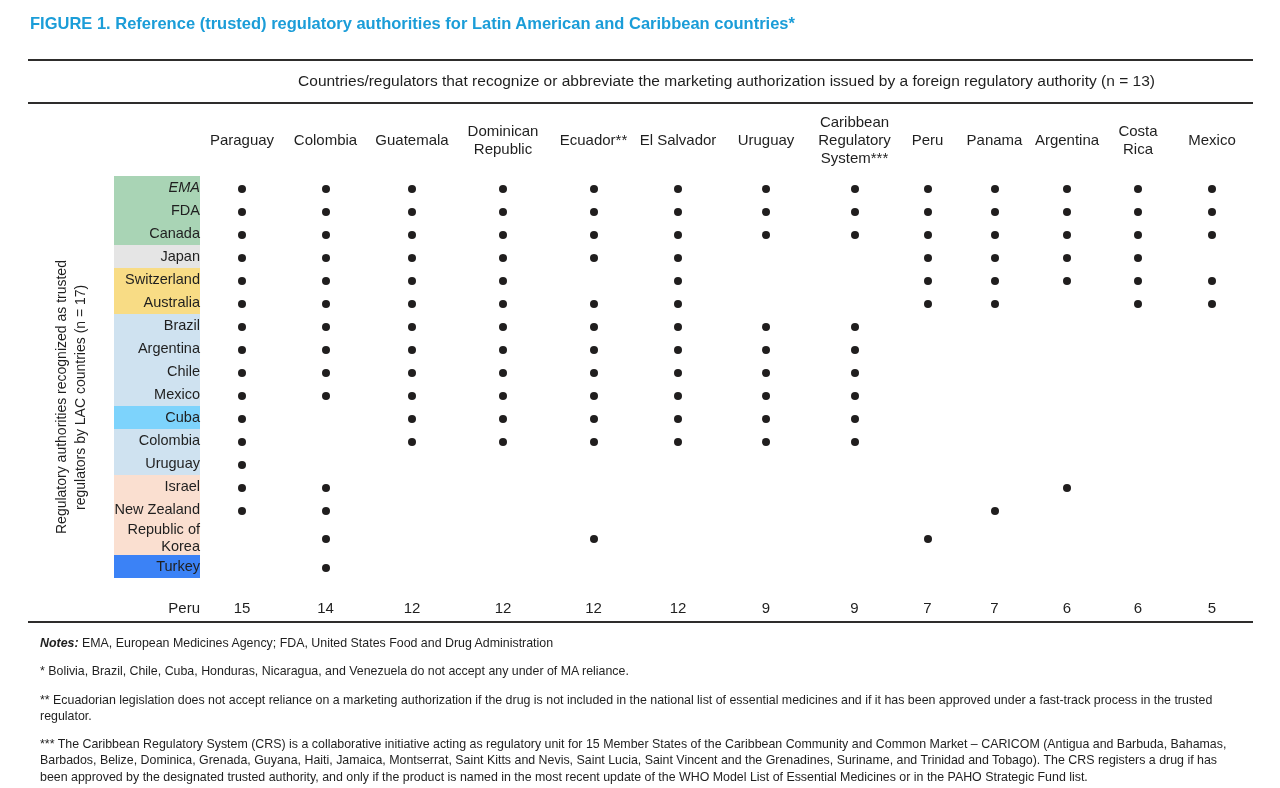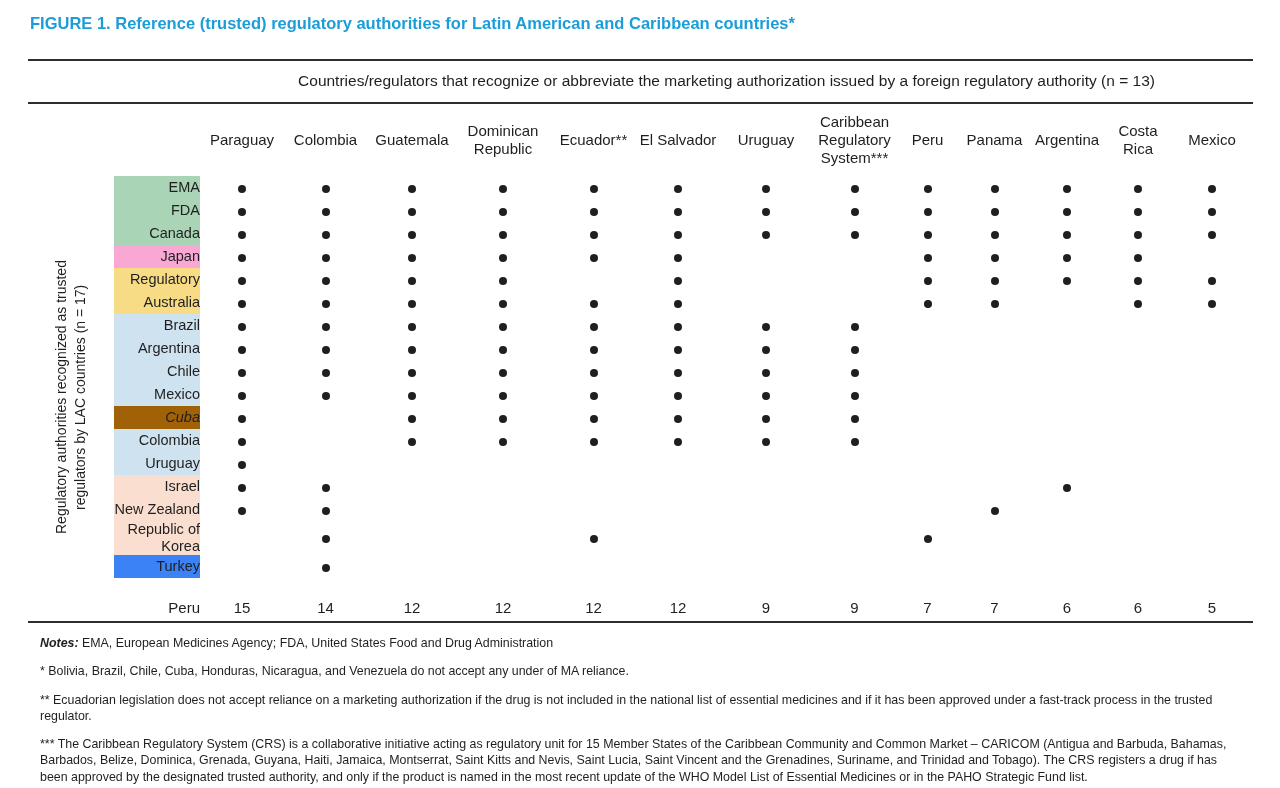--- a/index.html
+++ b/index.html
@@ -81,21 +81,21 @@
             <th class="col-head">Peru</th>
             <th class="col-head">Panama</th>
             <th class="col-head">Argentina</th>
             <th class="col-head">Costa Rica</th>
             <th class="col-head">Mexico</th>
           </tr>
         </thead>
       <tbody id="matrix-body">
           <tr class="mrow">
             <td></td>
-            <td class="row-label" style="background: rgb(169, 212, 181);">EMA</td>
+            <td class="row-label" style="background: rgb(169, 212, 181); font-style: italic;">EMA</td>
             <td class="dot-cell"><span class="dot" style="background: rgb(32, 30, 30);"></span></td>
             <td class="dot-cell"><span class="dot" style="background: rgb(32, 30, 30);"></span></td>
             <td class="dot-cell"><span class="dot" style="background: rgb(32, 30, 30);"></span></td>
             <td class="dot-cell"><span class="dot" style="background: rgb(32, 30, 30);"></span></td>
             <td class="dot-cell"><span class="dot" style="background: rgb(32, 30, 30);"></span></td>
             <td class="dot-cell"><span class="dot" style="background: rgb(32, 30, 30);"></span></td>
             <td class="dot-cell"><span class="dot" style="background: rgb(32, 30, 30);"></span></td>
             <td class="dot-cell"><span class="dot" style="background: rgb(32, 30, 30);"></span></td>
             <td class="dot-cell"><span class="dot" style="background: rgb(32, 30, 30);"></span></td>
             <td class="dot-cell"><span class="dot" style="background: rgb(32, 30, 30);"></span></td>
@@ -132,38 +132,38 @@
             <td class="dot-cell"><span class="dot" style="background: rgb(32, 30, 30);"></span></td>
             <td class="dot-cell"><span class="dot" style="background: rgb(32, 30, 30);"></span></td>
             <td class="dot-cell"><span class="dot" style="background: rgb(32, 30, 30);"></span></td>
             <td class="dot-cell"><span class="dot" style="background: rgb(32, 30, 30);"></span></td>
             <td class="dot-cell"><span class="dot" style="background: rgb(32, 30, 30);"></span></td>
             <td class="dot-cell"><span class="dot" style="background: rgb(32, 30, 30);"></span></td>
             <td class="dot-cell"><span class="dot" style="background: rgb(32, 30, 30);"></span></td>
           </tr>
           <tr class="mrow">
             <td></td>
-            <td class="row-label" style="background: #f9a8d4;">Japan</td>
-            <td class="dot-cell"><span class="dot" style="background: rgb(32, 30, 30);"></span></td>
-            <td class="dot-cell"><span class="dot" style="background: rgb(32, 30, 30);"></span></td>
-            <td class="dot-cell"><span class="dot" style="background: rgb(32, 30, 30);"></span></td>
-            <td class="dot-cell"><span class="dot" style="background: rgb(32, 30, 30);"></span></td>
-            <td class="dot-cell"><span class="dot" style="background: rgb(32, 30, 30);"></span></td>
-            <td class="dot-cell"><span class="dot" style="background: rgb(32, 30, 30);"></span></td>
-            <td class="dot-cell"></td>
-            <td class="dot-cell"></td>
-            <td class="dot-cell"><span class="dot" style="background: rgb(32, 30, 30);"></span></td>
-            <td class="dot-cell"><span class="dot" style="background: rgb(32, 30, 30);"></span></td>
-            <td class="dot-cell"><span class="dot" style="background: rgb(32, 30, 30);"></span></td>
-            <td class="dot-cell"><span class="dot" style="background: rgb(32, 30, 30);"></span></td>
-            <td class="dot-cell"></td>
-          </tr>
-          <tr class="mrow">
-            <td></td>
-            <td class="row-label" style="background: rgb(248, 220, 133);">Regulatory</td>
+            <td class="row-label" style="background: #e5e5e5;">Japan</td>
+            <td class="dot-cell"><span class="dot" style="background: rgb(32, 30, 30);"></span></td>
+            <td class="dot-cell"><span class="dot" style="background: rgb(32, 30, 30);"></span></td>
+            <td class="dot-cell"><span class="dot" style="background: rgb(32, 30, 30);"></span></td>
+            <td class="dot-cell"><span class="dot" style="background: rgb(32, 30, 30);"></span></td>
+            <td class="dot-cell"><span class="dot" style="background: rgb(32, 30, 30);"></span></td>
+            <td class="dot-cell"><span class="dot" style="background: rgb(32, 30, 30);"></span></td>
+            <td class="dot-cell"></td>
+            <td class="dot-cell"></td>
+            <td class="dot-cell"><span class="dot" style="background: rgb(32, 30, 30);"></span></td>
+            <td class="dot-cell"><span class="dot" style="background: rgb(32, 30, 30);"></span></td>
+            <td class="dot-cell"><span class="dot" style="background: rgb(32, 30, 30);"></span></td>
+            <td class="dot-cell"><span class="dot" style="background: rgb(32, 30, 30);"></span></td>
+            <td class="dot-cell"></td>
+          </tr>
+          <tr class="mrow">
+            <td></td>
+            <td class="row-label" style="background: rgb(248, 220, 133);">Switzerland</td>
             <td class="dot-cell"><span class="dot" style="background: rgb(32, 30, 30);"></span></td>
             <td class="dot-cell"><span class="dot" style="background: rgb(32, 30, 30);"></span></td>
             <td class="dot-cell"><span class="dot" style="background: rgb(32, 30, 30);"></span></td>
             <td class="dot-cell"><span class="dot" style="background: rgb(32, 30, 30);"></span></td>
             <td class="dot-cell"></td>
             <td class="dot-cell"><span class="dot" style="background: rgb(32, 30, 30);"></span></td>
             <td class="dot-cell"></td>
             <td class="dot-cell"></td>
             <td class="dot-cell"><span class="dot" style="background: rgb(32, 30, 30);"></span></td>
             <td class="dot-cell"><span class="dot" style="background: rgb(32, 30, 30);"></span></td>
@@ -251,21 +251,21 @@
             <td class="dot-cell"><span class="dot" style="background: rgb(32, 30, 30);"></span></td>
             <td class="dot-cell"><span class="dot" style="background: rgb(32, 30, 30);"></span></td>
             <td class="dot-cell"></td>
             <td class="dot-cell"></td>
             <td class="dot-cell"></td>
             <td class="dot-cell"></td>
             <td class="dot-cell"></td>
           </tr>
           <tr class="mrow">
             <td></td>
-            <td class="row-label" style="background: #a16207; font-style: italic;">Cuba</td>
+            <td class="row-label" style="background: #7dd3fc;">Cuba</td>
             <td class="dot-cell"><span class="dot" style="background: rgb(32, 30, 30);"></span></td>
             <td class="dot-cell"></td>
             <td class="dot-cell"><span class="dot" style="background: rgb(32, 30, 30);"></span></td>
             <td class="dot-cell"><span class="dot" style="background: rgb(32, 30, 30);"></span></td>
             <td class="dot-cell"><span class="dot" style="background: rgb(32, 30, 30);"></span></td>
             <td class="dot-cell"><span class="dot" style="background: rgb(32, 30, 30);"></span></td>
             <td class="dot-cell"><span class="dot" style="background: rgb(32, 30, 30);"></span></td>
             <td class="dot-cell"><span class="dot" style="background: rgb(32, 30, 30);"></span></td>
             <td class="dot-cell"></td>
             <td class="dot-cell"></td>

